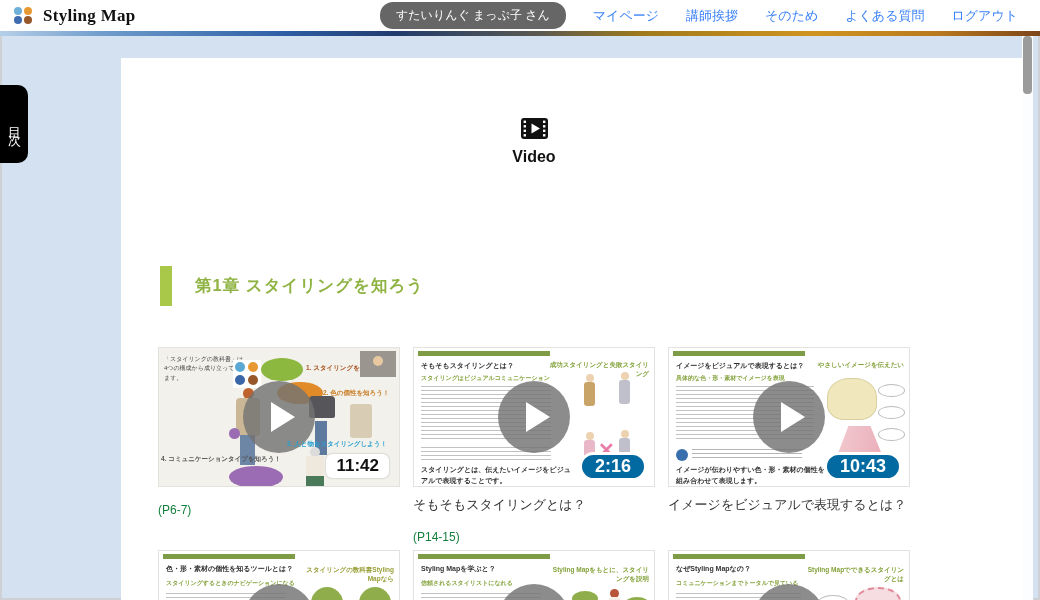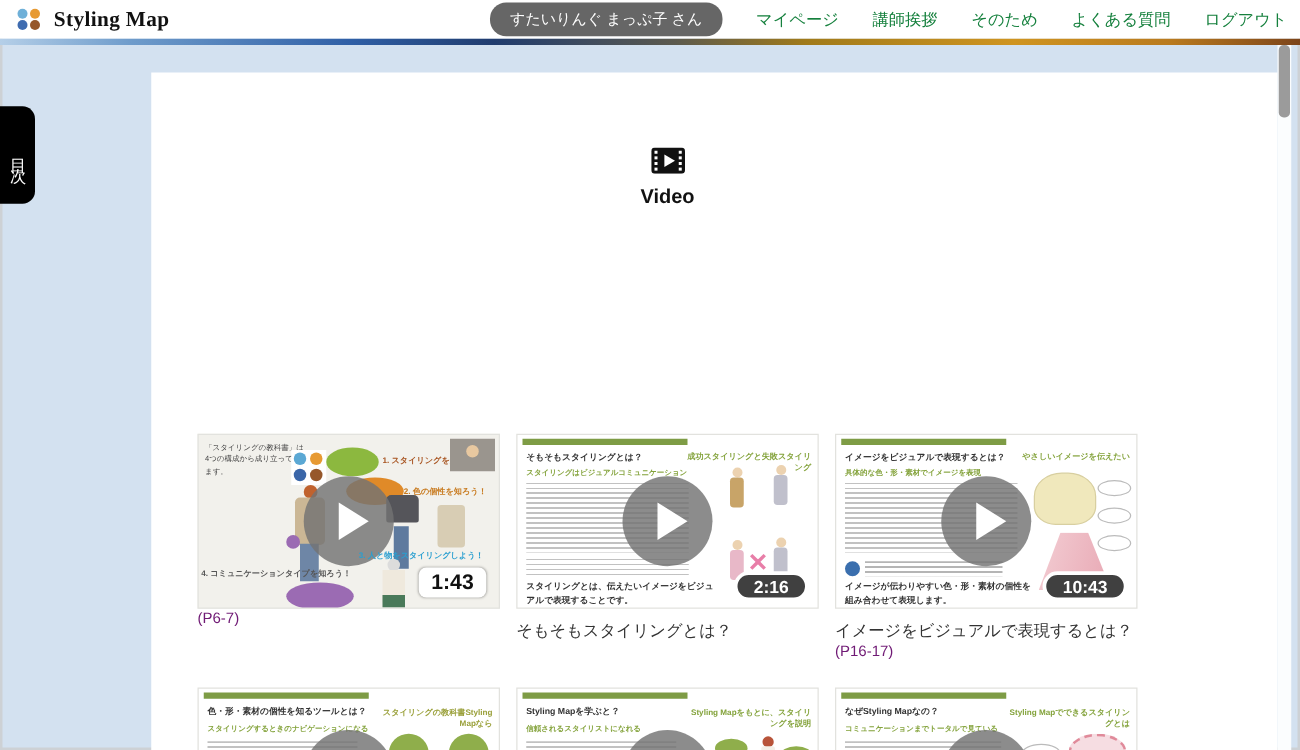--- a/index.html
+++ b/index.html
@@ -8,23 +8,23 @@
           box-shadow:inset 0 0 0 2px #cdd1d5;}
   
   .topbar{position:absolute;top:0;left:0;right:0;height:31px;background:#fff;display:flex;align-items:center;z-index:5;}
   .logo{display:grid;grid-template-columns:9px 9px;grid-gap:1px;margin-left:14px;}
   .logo i{width:8px;height:8px;border-radius:50% 50% 50% 50%;display:block;}
   .d1{background:#6fb0d8;border-radius:50% 10% 50% 50%;}
   .d2{background:#e79a33;}
   .d3{background:#3f6cb0;border-radius:50% 50% 50% 10%;}
   .d4{background:#96572a;}
   .brand{font-family:"Liberation Serif",serif;font-weight:bold;font-size:17px;color:#111;margin-left:10px;letter-spacing:.3px;}
-  .nav{margin-left:auto;display:flex;align-items:center;margin-right:10px;}
+  .nav{margin-left:auto;display:flex;align-items:center;margin-right:22px;}
   .pill{background:#666;color:#fff;border-radius:13px;padding:5px 16px;font-size:12px;white-space:nowrap;cursor:default;}
-  .navlink{font-size:13px;color:#15803d;margin-left:27px;white-space:nowrap;cursor:pointer;text-decoration:none;}
+  .navlink{font-size:13px;color:#3b82f6;margin-left:27px;white-space:nowrap;cursor:pointer;text-decoration:none;}
   .gradbar{position:absolute;top:31px;left:0;right:0;height:5px;z-index:5;
     background:linear-gradient(90deg,#b5cfe8 0%,#6f9ccb 10%,#2f5fa6 27%,#203c6e 38%,#5c5a4e 52%,#a07a1a 62%,#cf9420 78%,#b97a1e 90%,#7c441a 100%);}
   
   .toc{position:absolute;left:0;top:85px;width:28px;height:78px;background:#000;border-radius:0 10px 10px 0;
        color:#fff;display:flex;align-items:center;justify-content:center;cursor:pointer;z-index:4;}
   .toc span{writing-mode:vertical-rl;text-orientation:upright;font-size:13px;letter-spacing:7px;}
   
   .page{position:absolute;left:121px;top:58px;width:901px;height:542px;background:#fff;}
   
   .sb-track{position:absolute;right:7px;top:36px;bottom:0;width:11px;background:#fbfdfe;z-index:6;}
@@ -37,29 +37,29 @@
   .vintro .vnote{font-size:12.5px;margin-top:11px;color:#1a1a1a;}
   
   .section{position:absolute;left:39px;top:208px;display:flex;align-items:center;}
   .secbar{width:12px;height:40px;background:#a9c748;}
   .sectitle{margin-left:23px;font-size:16.5px;font-weight:bold;color:#8fb342;letter-spacing:1px;}
   
   .grid{position:absolute;left:37px;top:289px;width:752px;display:grid;grid-template-columns:242px 242px 242px;grid-column-gap:13px;}
   .vcard{position:relative;height:203px;cursor:pointer;}
   .thumbbox{position:relative;width:242px;height:140px;overflow:hidden;background:#fff;border:1px solid #e2e2de;}
   .vtitle{margin-top:9px;font-size:13px;color:#333;}
-  .vpages{margin-top:0;font-size:12px;color:#701a75;}
+  .vpages{margin-top:16px;font-size:12px;color:#15803d;}
   
   .play{position:absolute;left:50%;top:50%;transform:translate(-50%,-50%);width:72px;height:72px;border-radius:50%;
         background:rgba(115,115,115,.82);display:flex;align-items:center;justify-content:center;z-index:3;cursor:pointer;}
   .play .tri{width:0;height:0;border-left:24px solid #fff;border-top:15px solid transparent;border-bottom:15px solid transparent;margin-left:7px;}
   
   .dur-light{position:absolute;right:10px;bottom:8px;background:#fff;color:#111;font-weight:bold;font-size:17px;
              padding:2px 10px;border-radius:6px;z-index:4;box-shadow:0 0 2px rgba(0,0,0,.3);}
-  .dur-dark{position:absolute;right:7px;bottom:5px;background:#404040;color:#fff;font-weight:bold;font-size:14px;
+  .dur-dark{position:absolute;right:7px;bottom:5px;background:#0369a1;color:#fff;font-weight:bold;font-size:18px;
             padding:1px 13px;border-radius:15px;border:3px solid #fff;z-index:4;}
   
   .t1{background:#f2f1ec;}
   .t1 *{position:absolute;}
   .t1-intro{left:5px;top:7px;width:80px;font-size:6px;line-height:1.55;color:#444;}
   .t1-dots{left:74px;top:12px;width:28px;height:28px;background:#fff;display:grid;grid-template-columns:11px 11px;grid-gap:2px;padding:2px;}
   .t1-dots i{position:static;width:10px;height:10px;border-radius:50%;display:block;}
   .t1-g{left:102px;top:10px;width:42px;height:23px;background:#8cb83f;border-radius:50%;}
   .t1-o{left:118px;top:34px;width:46px;height:22px;background:#e08a28;border-radius:50%;}
   .t1-p1{left:147px;top:16px;font-size:6.5px;font-weight:bold;color:#a85420;white-space:nowrap;}
@@ -148,20 +148,24 @@
             <rect x="22" y="7.1" width="2.4" height="2.4"></rect>
             <rect x="22" y="11.6" width="2.4" height="2.4"></rect>
             <rect x="22" y="16.1" width="2.4" height="2.4"></rect>
             <path d="M10.5 5.5 L19 10.5 L10.5 15.5 Z"></path>
           </g>
         </svg>
       </span>
       <div class="vlabel">Video</div>
     </div>
 
+    <div class="section">
+      <div class="secbar"></div>
+      <div class="sectitle">第1章 スタイリングを知ろう</div>
+    </div>
 
     <div class="grid">
 
       <div class="vcard">
         <div class="thumbbox t1">
           <div class="t1-intro">「スタイリングの教科書」は4つの構成から成り立っています。</div>
           <div class="t1-dots">
             <i style="background:#5ba8d4"></i>
               <i style="background:#e79a33"></i>
             <i style="background:#3a66a8"></i>
@@ -183,21 +187,21 @@
           <div class="t1-ct"></div>
           <div class="t1-p3">3. 人と物をスタイリングしよう！</div>
           <div class="t1-f2h"></div>
           <div class="t1-f2b"></div>
           <div class="t1-f2s"></div>
           <div class="t1-p4">4. コミュニケーションタイプを知ろう！</div>
           <div class="t1-pe"></div>
           <div class="play">
               <i class="tri"></i>
             </div>
-          <div class="dur-light">1:43</div>
+          <div class="dur-light">11:42</div>
         </div>
         <div class="vpages">(P6-7)</div>
       </div>
 
       <div class="vcard">
         <div class="thumbbox doc">
           <div class="doc-bar"></div>
           <div class="doc-title">そもそもスタイリングとは？</div>
           <div class="doc-sub">スタイリングはビジュアルコミュニケーション</div>
           <div class="doc-lines"></div>
@@ -212,20 +216,21 @@
           <div class="fig-head" style="left:207px;top:82px;"></div>
           <div class="fig-body" style="left:205px;top:90px;background:#c0c0cc;"></div>
           <div class="xmark" style="left:184px;top:90px;">✕</div>
           <div class="doc-bottom">スタイリングとは、伝えたいイメージをビジュアルで表現することです。</div>
           <div class="play">
               <i class="tri"></i>
             </div>
           <div class="dur-dark">2:16</div>
         </div>
         <div class="vtitle">そもそもスタイリングとは？</div>
+        <div class="vpages">(P14-15)</div>
       </div>
 
       <div class="vcard">
         <div class="thumbbox doc">
           <div class="doc-bar"></div>
           <div class="doc-title">イメージをビジュアルで表現するとは？</div>
           <div class="doc-sub">具体的な色・形・素材でイメージを表現</div>
           <div class="doc-lines" style="width:138px;"></div>
           <div class="doc-right">やさしいイメージを伝えたい</div>
           <div class="t3-blouse"></div>
@@ -235,21 +240,20 @@
           <div class="t3-tag" style="right:4px;top:80px;"></div>
           <div class="t3-note"></div>
           <div class="t3-notelines"></div>
           <div class="doc-bottom">イメージが伝わりやすい色・形・素材の個性を組み合わせて表現します。</div>
           <div class="play">
               <i class="tri"></i>
             </div>
           <div class="dur-dark">10:43</div>
         </div>
         <div class="vtitle">イメージをビジュアルで表現するとは？</div>
-        <div class="vpages">(P16-17)</div>
       </div>
 
       <div class="vcard">
         <div class="thumbbox doc">
           <div class="doc-bar"></div>
           <div class="doc-title">色・形・素材の個性を知るツールとは？</div>
           <div class="doc-right" style="top:15px;color:#9aa03a;">スタイリングの教科書Styling Mapなら</div>
           <div class="doc-sub" style="top:28px;">スタイリングするときのナビゲーションになる</div>
           <div class="doc-lines" style="top:42px;height:10px;width:120px;"></div>
           <div class="r2-circle" style="position:absolute;left:152px;top:36px;"></div>

